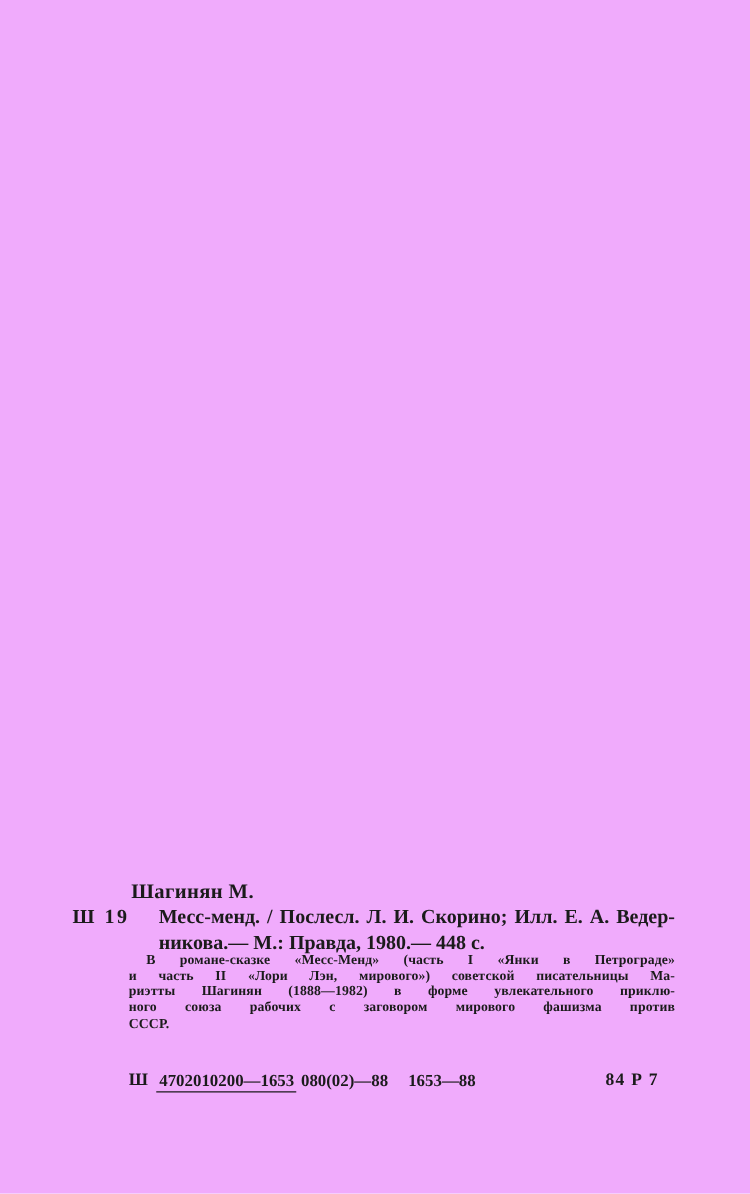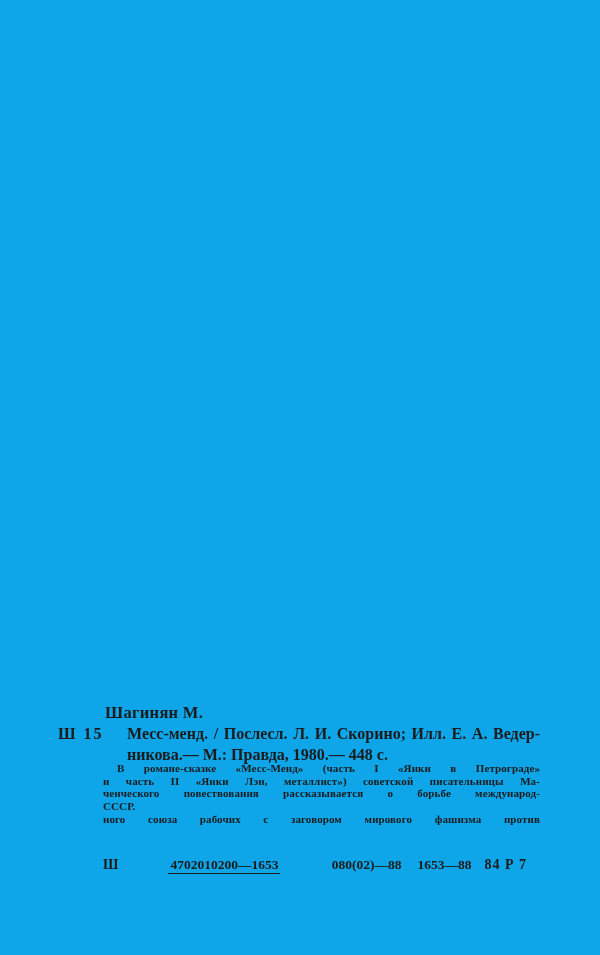--- a/index.html
+++ b/index.html
@@ -4,21 +4,21 @@
 <style>
   html, body {
     margin: 0;
     padding: 0;
     background: #ffffff;
   }
   .page {
     position: relative;
     width: 600px;
     height: 955px;
-    background: #0ea5e9;
+    background: #f0abfc;
     overflow: hidden;
     font-family: "Liberation Serif", "DejaVu Serif", serif;
     font-weight: 700;
     color: #1b1b1b;
   }
   .author-heading {
     position: absolute;
     left: 105px;
     top: 703px;
     font-size: 16.5px;
@@ -77,26 +77,24 @@
   .fraction {
     display: inline-block;
     text-align: center;
     vertical-align: middle;
     line-height: 14px;
   }
   .fraction .numerator {
     border-bottom: 1.6px solid #1b1b1b;
     padding: 0 2px 1px 2px;
     white-space: nowrap;
-    margin-left: 43px;
   }
   .fraction .denominator {
     padding-top: 1px;
     white-space: nowrap;
-    margin-left: 48px;
   }
   .catalog-suffix {
     margin-left: 16px;
     white-space: nowrap;
   }
   .bbk-code {
     position: absolute;
     right: 13px;
     top: 9px;
     font-size: 14px;
@@ -104,33 +102,33 @@
     white-space: nowrap;
   }
 </style>
 </head>
 <body>
 
 <div class="page">
 
   <div class="author-heading">Шагинян М.</div>
 
-  <div class="shelf-mark">Ш 15</div>
+  <div class="shelf-mark">Ш 19</div>
 
   <div class="bib-block">
     <div class="bib-line just">Месс-менд. / Послесл. Л. И. Скорино; Илл. Е. А. Ведер-</div>
     <div class="bib-line">никова.— М.: Правда, 1980.— 448 с.</div>
   </div>
 
   <div class="annotation">
     <div class="ann-line first just">В романе-сказке «Месс-Менд» (часть I «Янки в Петрограде»</div>
-    <div class="ann-line just">и часть II «Янки Лэн, металлист») советской писательницы Ма-</div>
-    <div class="ann-line just">ченческого повествования рассказывается о борьбе международ-</div>
+    <div class="ann-line just">и часть II «Лори Лэн, мирового») советской писательницы Ма-</div>
+    <div class="ann-line just">риэтты Шагинян (1888—1982) в форме увлекательного приклю-</div>
+    <div class="ann-line just">ного союза рабочих с заговором мирового фашизма против</div>
     <div class="ann-line">СССР.</div>
-    <div class="ann-line just">ного союза рабочих с заговором мирового фашизма против</div>
   </div>
 
   <div class="catalog-row">
     <span class="catalog-prefix">Ш</span>
     <span class="fraction">
       <span class="numerator">4702010200—1653</span>
       <span class="denominator">080(02)—88</span>
     </span>
     <span class="catalog-suffix">1653—88</span>
     <span class="bbk-code">84 Р 7</span>

